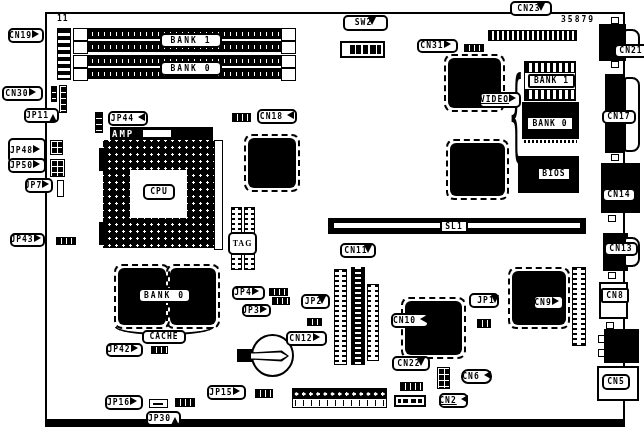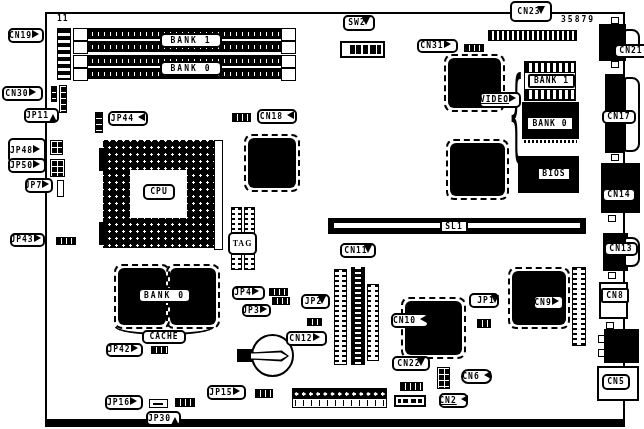--- a/index.html
+++ b/index.html
@@ -47,23 +47,23 @@
   
   #cl-cn19{left:8px;top:28px;width:36px;height:15px;}
   #cl-cn30{left:2px;top:86px;width:41px;height:15px;}
   #cl-jp11{left:24px;top:108px;width:35px;height:15px;}
   #cl-jp48{left:8px;top:138px;width:38px;height:25px;}
   #cl-jp50{left:8px;top:158px;width:38px;height:15px;}
   #cl-jp7{left:25px;top:178px;width:28px;height:15px;}
   #cl-jp43{left:10px;top:233px;width:35px;height:14px;}
   #cl-jp44{left:108px;top:111px;width:40px;height:15px;}
   #cl-cn18{left:257px;top:109px;width:40px;height:15px;}
-  #cl-sw2{left:343px;top:15px;width:32px;height:16px;}
+  #cl-sw2{left:343px;top:15px;width:45px;height:16px;}
   #cl-cn31{left:417px;top:39px;width:41px;height:14px;}
-  #cl-cn23{left:510px;top:1px;width:42px;height:21px;}
+  #cl-cn23{left:510px;top:1px;width:42px;height:15px;}
   #cl-cn11{left:340px;top:243px;width:36px;height:15px;}
   #cl-cn12{left:286px;top:331px;width:41px;height:15px;}
   #cl-cn10{left:391px;top:313px;width:38px;height:15px;}
   #cl-cn9{left:533px;top:295px;width:31px;height:15px;}
   #cl-jp1{left:469px;top:293px;width:30px;height:15px;padding-left:8px;}
   #cl-jp2{left:301px;top:294px;width:29px;height:15px;}
   #cl-jp3{left:242px;top:304px;width:29px;height:13px;}
   #cl-jp4{left:232px;top:286px;width:33px;height:14px;}
   #cl-jp42{left:106px;top:343px;width:37px;height:14px;}
   #cl-jp15{left:207px;top:385px;width:39px;height:15px;}
@@ -208,20 +208,24 @@
 
   <div id="cmp-cn30a" class="cellsv"></div>
   <div id="cmp-cn30b" class="grid"></div>
   <div id="cmp-jp48" class="grid"></div>
   <div id="cmp-jp50" class="grid"></div>
   <div id="cmp-jp7" class="wht"></div>
   <div id="cmp-jp43" class="cellsh"></div>
 
   <div id="cmp-jp44" class="cellsv"></div>
   <div id="cmp-cn18" class="cellsh"></div>
+  <div id="cmp-amp">
+    <span class="amp-txt">AMP</span>
+    <span class="amp-win"></span>
+  </div>
   <div id="cmp-cpusock"></div>
   <div id="cmp-cpuwin"></div>
   <div id="cmp-lever" class="wht"></div>
   <div id="cmp-tab1" class="blk"></div>
   <div id="cmp-tab2" class="blk"></div>
   <div id="cl-cpu" class="callout">CPU</div>
   <div id="cmp-qfp1" class="qfp"></div>
 
   <div id="cmp-taga" class="ladder"></div>
   <div id="cmp-tagb" class="ladder"></div>

